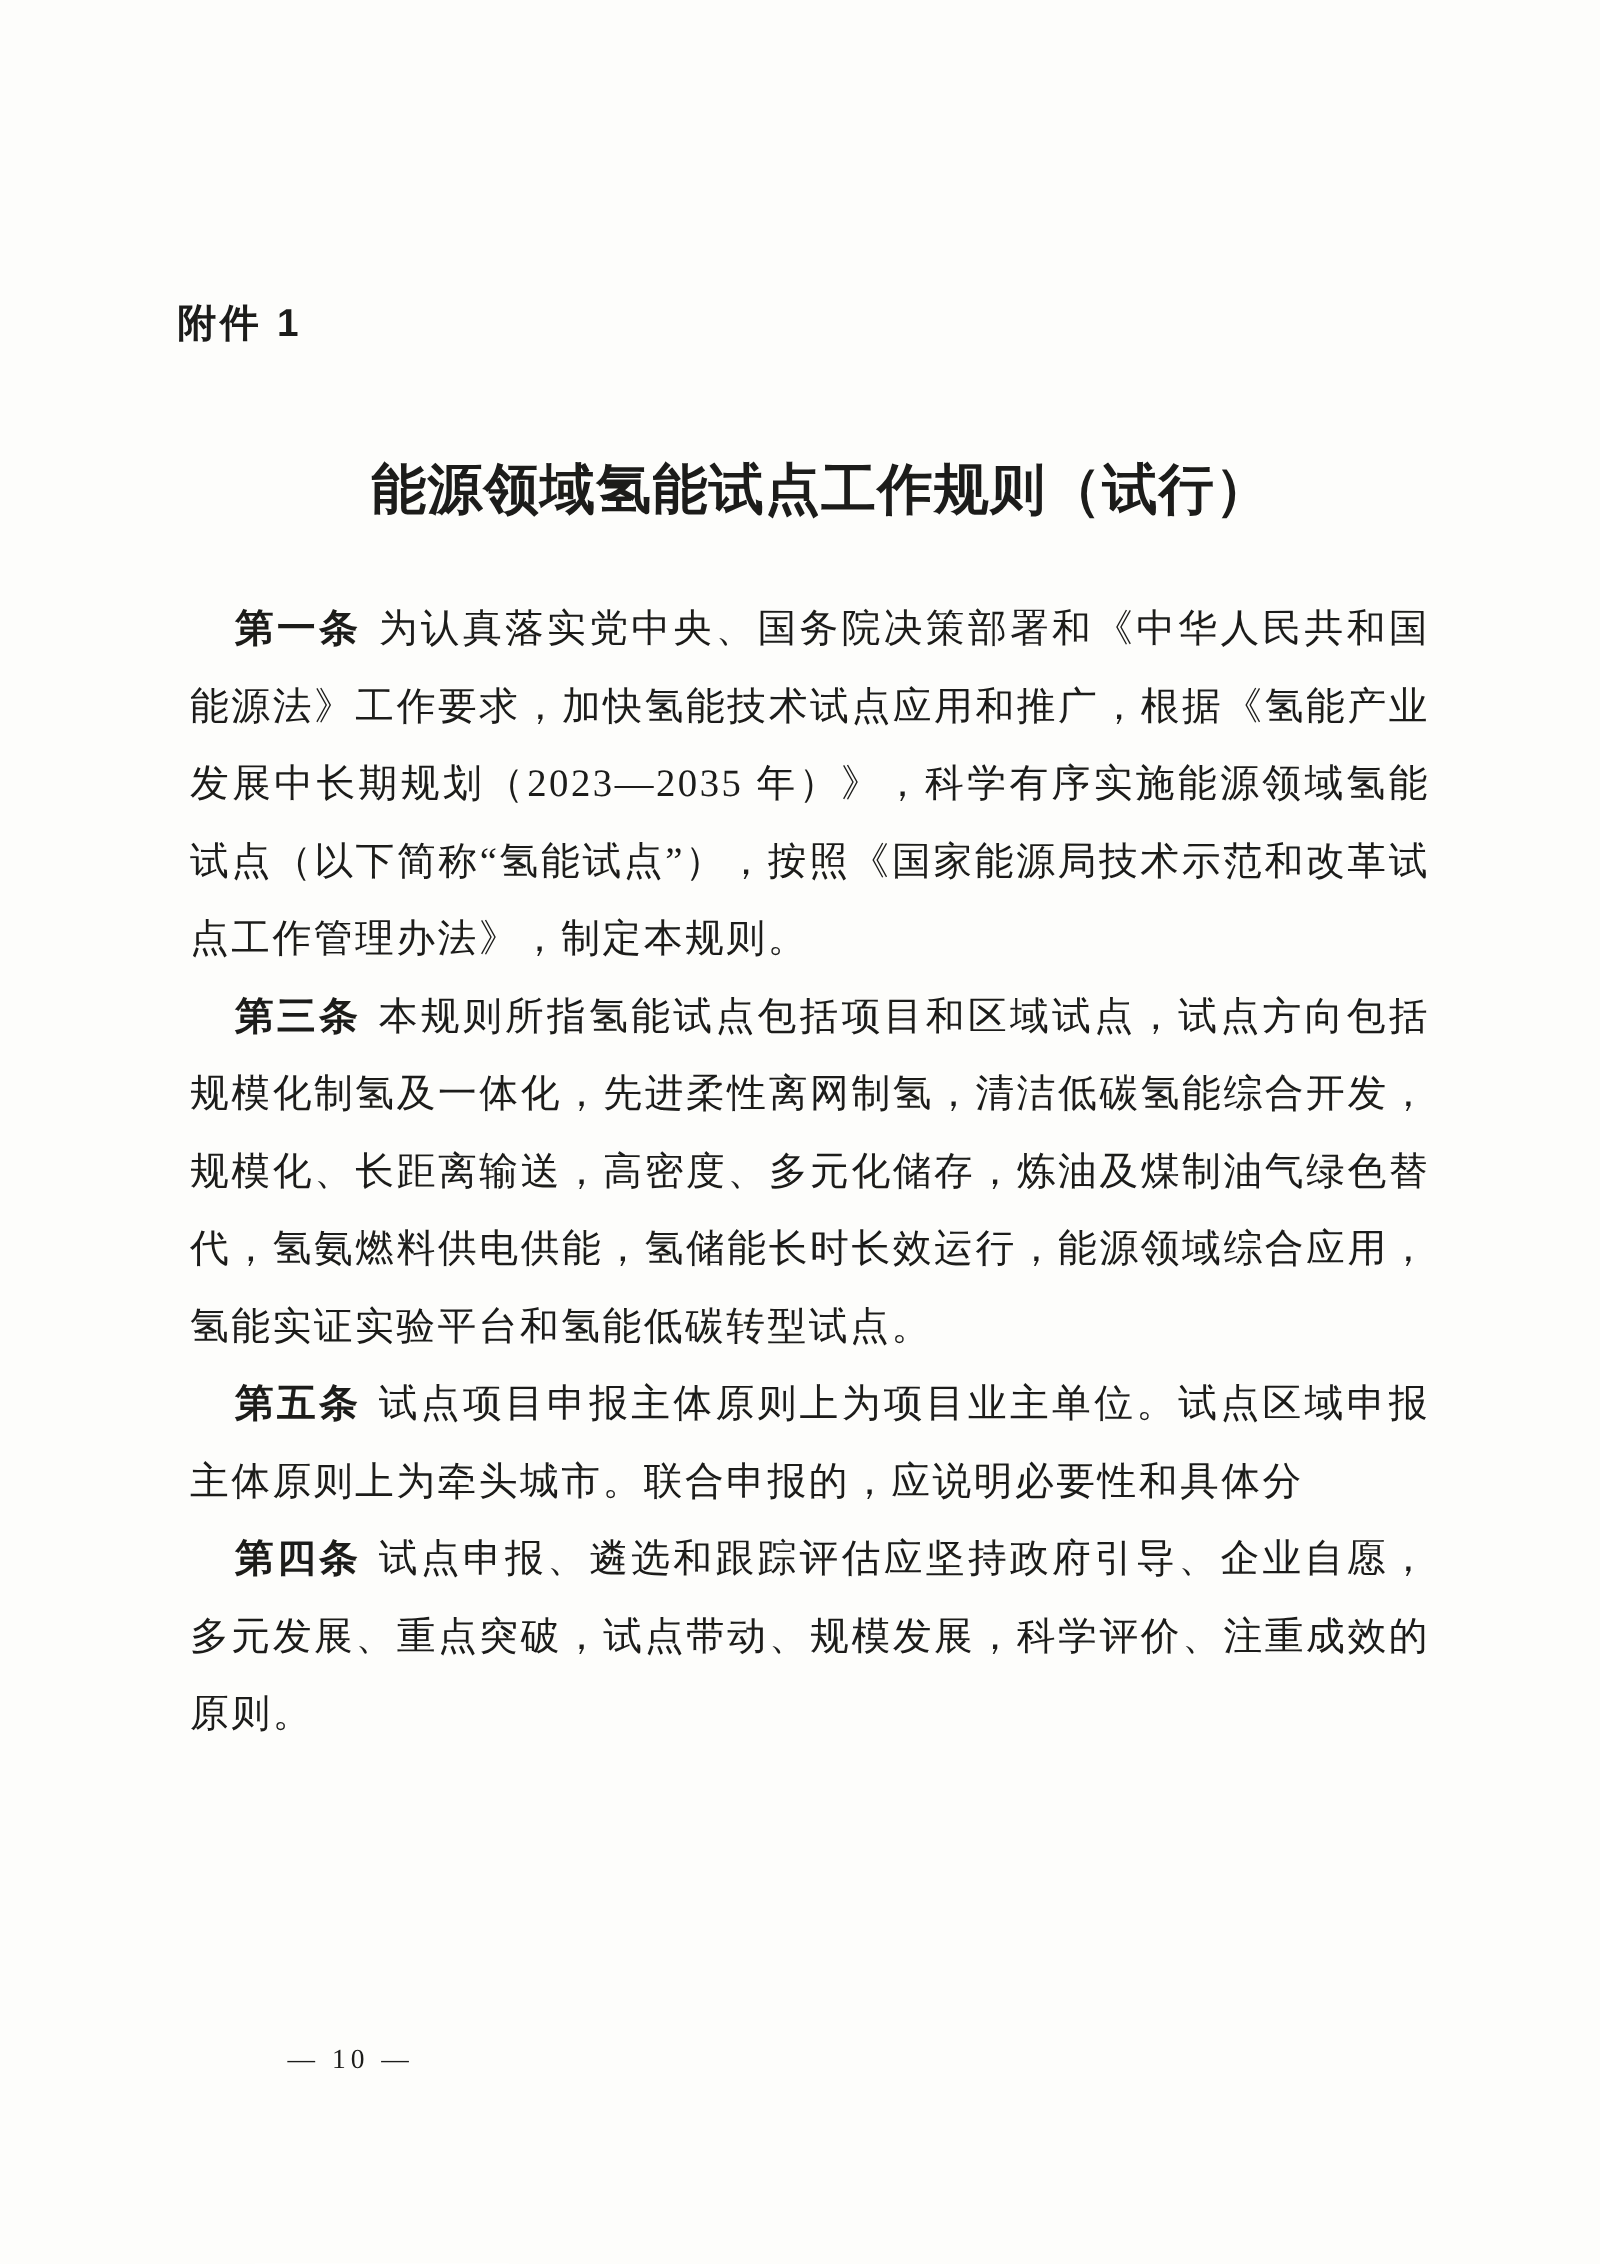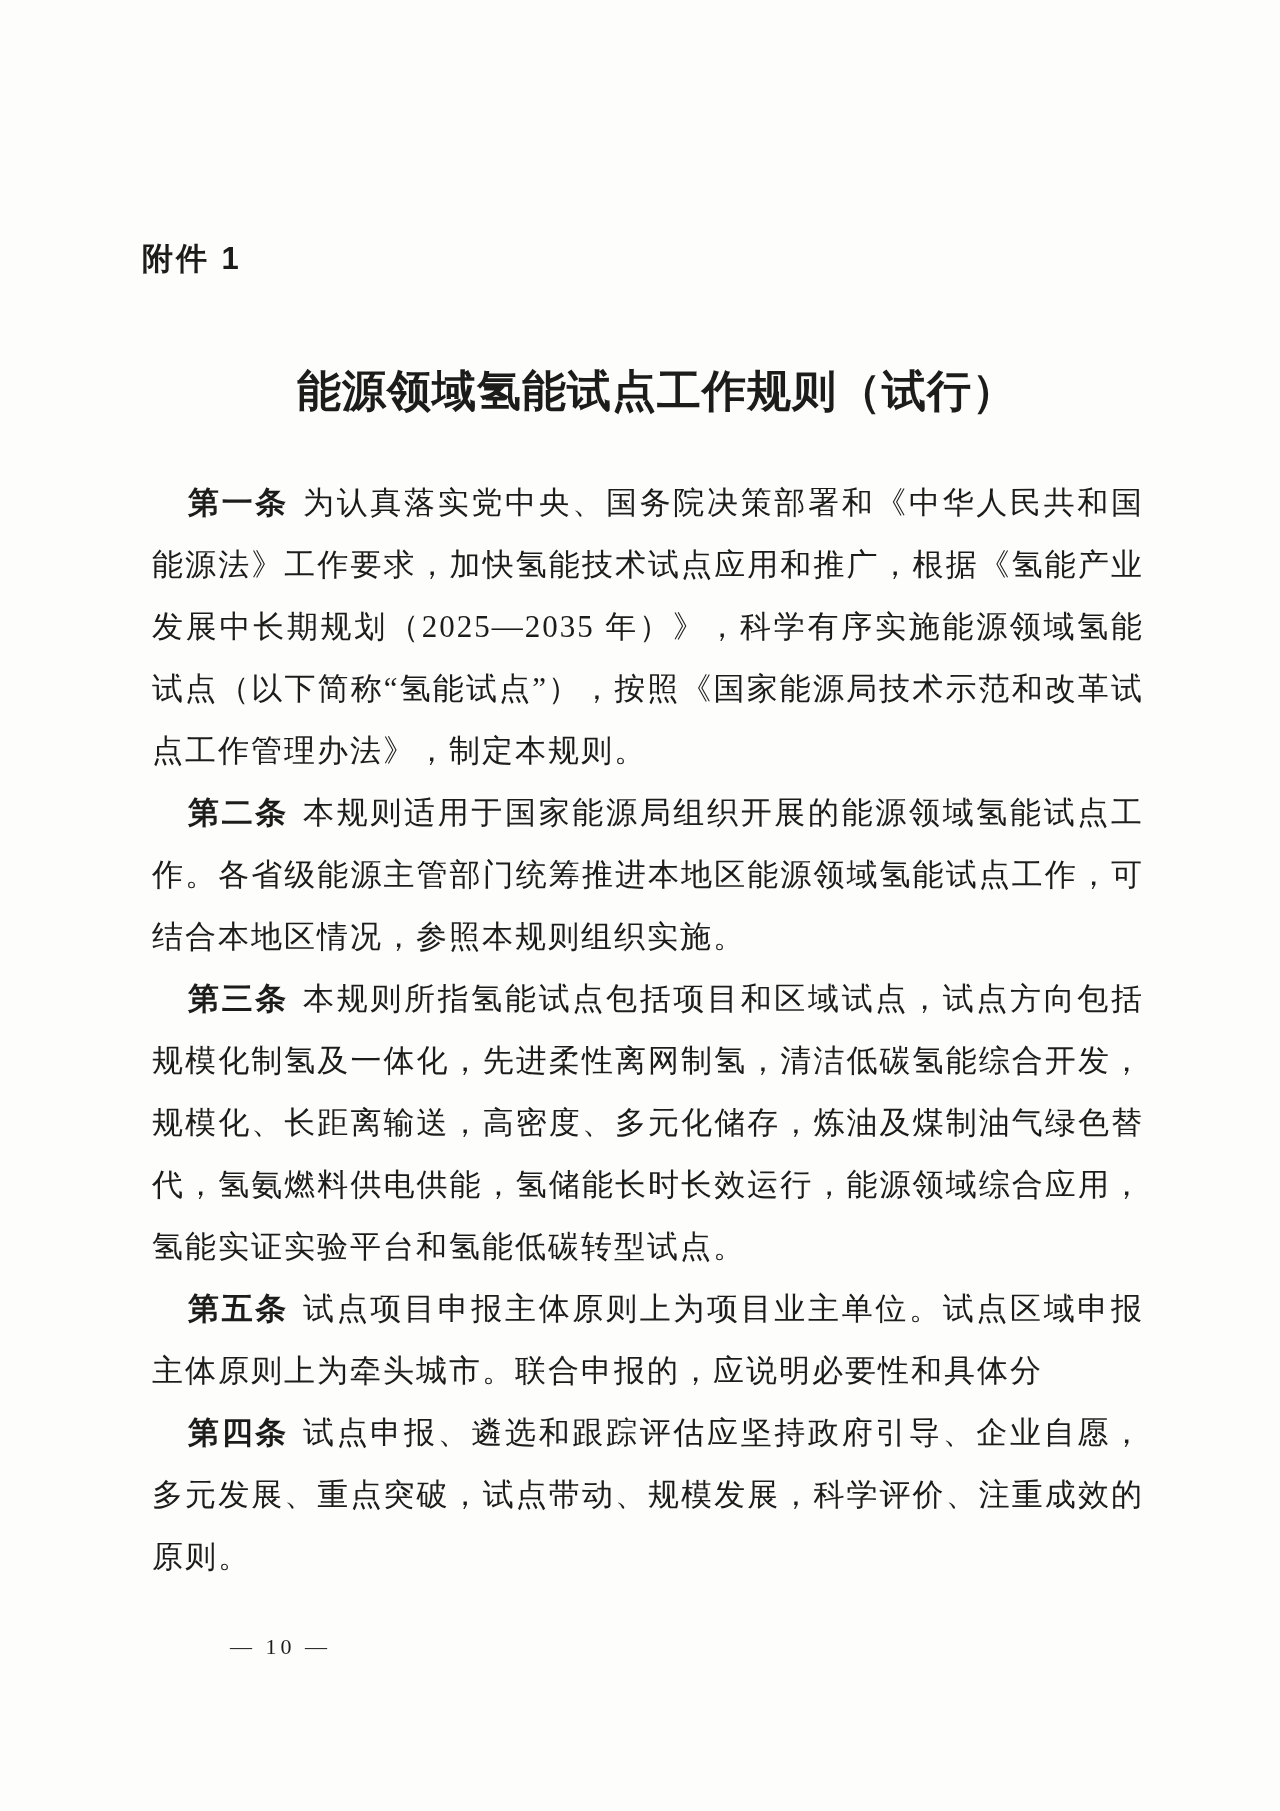--- a/index.html
+++ b/index.html
@@ -71,23 +71,22 @@
 </head>
 <body>
 
 <div class="page">
 
   <div class="attachment">附件 1</div>
 
   <h1 class="doc-title">能源领域氢能试点工作规则（试行）</h1>
 
   <div class="body-block">
-    <p class="para"><span class="term">第一条</span><span class="ptext">为认真落实党中央、国务院决策部署和《中华人民共和国能源法》工作要求，加快氢能技术试点应用和推广，根据《氢能产业发展中长期规划（2025—2035 年）》，科学有序实施能源领域氢能试点（以下简称“氢能试点”），按照《国家能源局技术示范和改革试点工作管理办法》，制定本规则。</span></p>
+    <p class="para"><span class="term">第一条</span><span class="ptext">为认真落实党中央、国务院决策部署和《中华人民共和国能源法》工作要求，加快氢能技术试点应用和推广，根据《氢能产业发展中长期规划（2023—2035 年）》，科学有序实施能源领域氢能试点（以下简称“氢能试点”），按照《国家能源局技术示范和改革试点工作管理办法》，制定本规则。</span></p>
 
-    <p class="para"><span class="term">第二条</span><span class="ptext">本规则适用于国家能源局组织开展的能源领域氢能试点工作。各省级能源主管部门统筹推进本地区能源领域氢能试点工作，可结合本地区情况，参照本规则组织实施。</span></p>
 
     <p class="para"><span class="term">第三条</span><span class="ptext">本规则所指氢能试点包括项目和区域试点，试点方向包括规模化制氢及一体化，先进柔性离网制氢，清洁低碳氢能综合开发，规模化、长距离输送，高密度、多元化储存，炼油及煤制油气绿色替代，氢氨燃料供电供能，氢储能长时长效运行，能源领域综合应用，氢能实证实验平台和氢能低碳转型试点。</span></p>
 
     <p class="para"><span class="term">第五条</span><span class="ptext">试点项目申报主体原则上为项目业主单位。试点区域申报主体原则上为牵头城市。联合申报的，应说明必要性和具体分</span></p>
 
     <p class="para"><span class="term">第四条</span><span class="ptext">试点申报、遴选和跟踪评估应坚持政府引导、企业自愿，多元发展、重点突破，试点带动、规模发展，科学评价、注重成效的原则。</span></p>
   </div>
 
   <div class="page-number">— 10 —</div>
 

